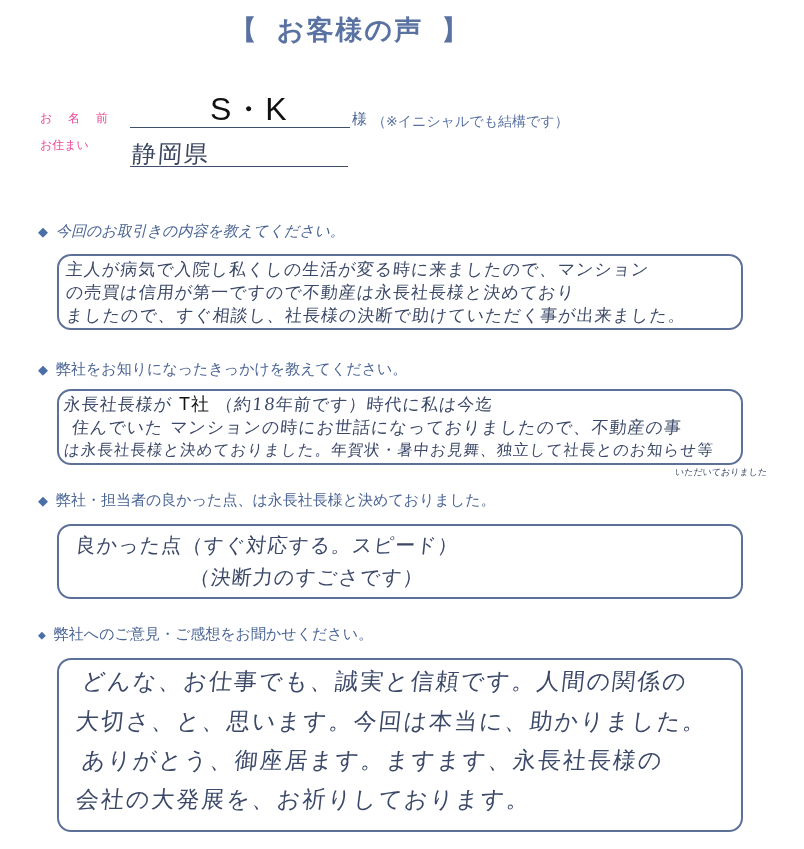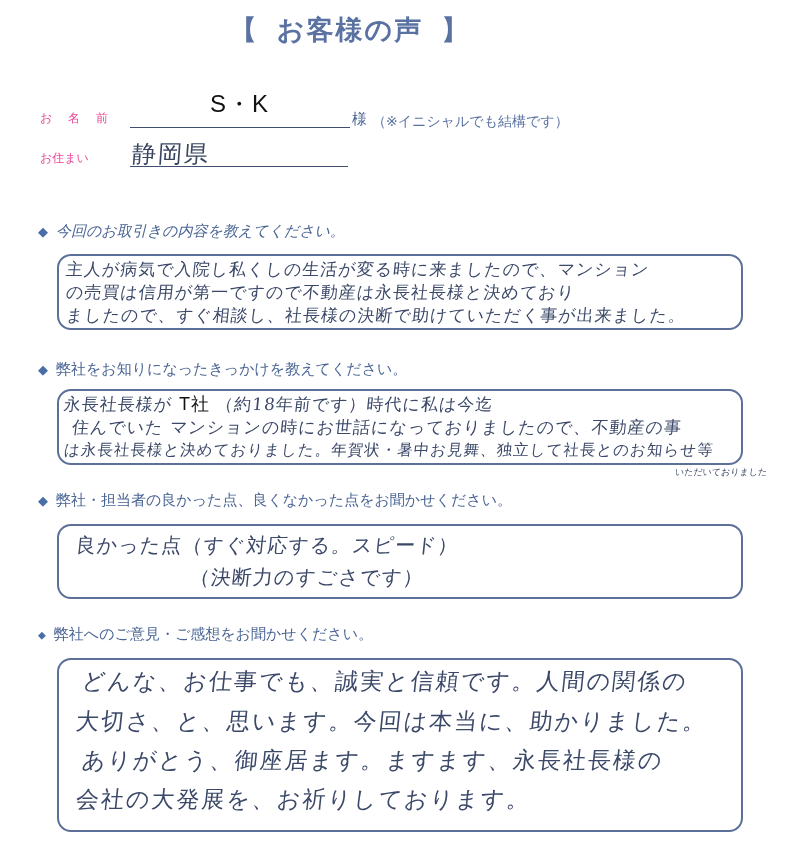--- a/index.html
+++ b/index.html
@@ -7,21 +7,21 @@
       width: 804px; height: 849px; background: #ffffff; position: relative; overflow: hidden;
       font-family: "DejaVu Sans", "Liberation Sans", sans-serif;
     }
     .title {
       position: absolute; left: 0; width: 700px; top: 12px; text-align: center;
       color: #5a72a2; font-size: 27px; font-weight: bold; letter-spacing: 2px;
     }
     .title .br { margin: 0 18px; }
     .lbl { position: absolute; color: #ec4899; font-size: 12px; }
     .uline { position: absolute; border-bottom: 1.5px solid #3f4f70; }
-    .name-val { position: absolute; left: 210px; top: 88px; font-size: 24px; color: #111; letter-spacing: 1px; font-family: "Liberation Sans", sans-serif; }
+    .name-val { position: absolute; left: 210px; top: 88px; font-size: 32px; color: #111; letter-spacing: 1px; font-family: "Liberation Sans", sans-serif; }
     .honor { position: absolute; left: 352px; top: 110px; color: #4a6494; font-size: 15px; }
     .note { position: absolute; left: 372px; top: 113px; color: #5a72a2; font-size: 14px; }
     .addr-val { position: absolute; left: 132px; top: 138px; font-size: 24px; color: #3a4560; font-family: "DejaVu Serif", serif; letter-spacing: 2px; transform: skewX(-4deg); }
     .q { position: absolute; left: 38px; color: #4a6494; font-size: 15px; }
     .q .dia { color: #4a6ea8; font-size: 13px; margin-right: 8px; }
     .box {
       position: absolute; border: 2.5px solid #5d709a; border-radius: 14px; background: #fff;
       box-sizing: border-box;
     }
     .hw {
@@ -40,21 +40,21 @@
 <div class="title">
   <span class="br">【</span><span>お客様の声</span><span class="br">】</span>
 </div>
 
 <div class="lbl" style="left:40px; top:110px; letter-spacing:6px;">お 名 前</div>
 <div class="uline" style="left:130px; top:127px; width:220px;"></div>
 <div class="name-val">S・K</div>
 <div class="honor">様</div>
 <div class="note">（※イニシャルでも結構です）</div>
 
-<div class="lbl" style="left:40px; top:150px;">お住まい</div>
+<div class="lbl" style="left:40px; top:137px;">お住まい</div>
 <div class="uline" style="left:130px; top:166px; width:218px;"></div>
 <div class="addr-val">静岡県</div>
 
 <div class="q" style="top:222px;font-style:italic;">
   <span class="dia">◆</span><span>今回のお取引きの内容を教えてください。</span>
 </div>
 <div class="box" style="left:57px; top:254px; width:686px; height:76px;"></div>
 <div class="hw s" style="left:66px; top:258px;">主人が病気で入院し私くしの生活が変る時に来ましたので、マンション</div>
 <div class="hw s" style="left:66px; top:281px;">の売買は信用が第一ですので不動産は永長社長様と決めており</div>
 <div class="hw s" style="left:66px; top:304px;">ましたので、すぐ相談し、社長様の決断で助けていただく事が出来ました。</div>
@@ -66,21 +66,21 @@
 <div class="hw s" style="left:64px; top:392px;">
   <span>永長社長様が</span>
   <span class="tsha">T社</span>
   <span>（約18年前です）時代に私は今迄</span>
 </div>
 <div class="hw s" style="left:72px; top:416px;">住んでいた マンションの時にお世話になっておりましたので、不動産の事</div>
 <div class="hw" style="left:64px; top:440px; font-size:15.5px;">は永長社長様と決めておりました。年賀状・暑中お見舞、独立して社長とのお知らせ等</div>
 <div class="hw xs" style="left:675px; top:466px;">いただいておりました</div>
 
 <div class="q" style="top:491px;">
-  <span class="dia">◆</span><span>弊社・担当者の良かった点、良くなかった点をお聞かせください。</span>
+  <span class="dia">◆</span><span>弊社・担当者の良かった点、は永長社長様と決めておりました。</span>
 </div>
 <div class="box" style="left:57px; top:524px; width:686px; height:75px;"></div>
 <div class="hw m" style="left:76px; top:532px;">良かった点（すぐ対応する。スピード）</div>
 <div class="hw m" style="left:190px; top:564px;">（決断力のすごさです）</div>
 
 <div class="q" style="top:625px;font-family:Liberation Mono, monospace;">
   <span class="dia">◆</span><span>弊社へのご意見・ご感想をお聞かせください。</span>
 </div>
 <div class="box" style="left:57px; top:658px; width:686px; height:174px;"></div>
 <div class="hw l" style="left:82px; top:666px;">どんな、お仕事でも、誠実と信頼です。人間の関係の</div>

